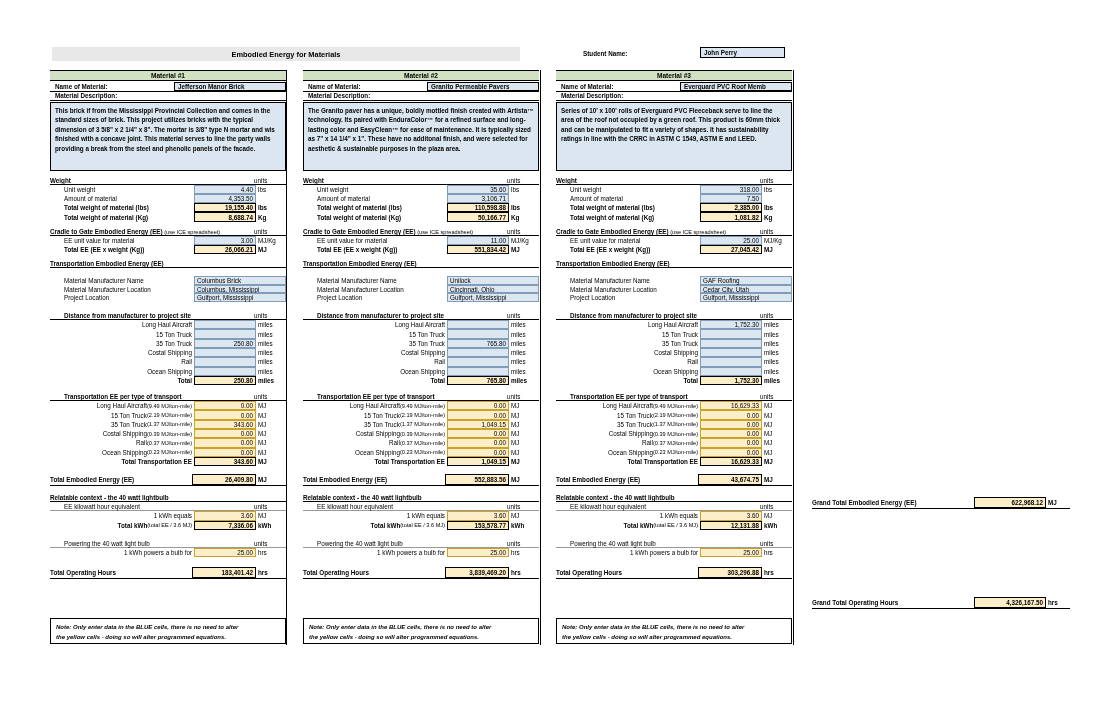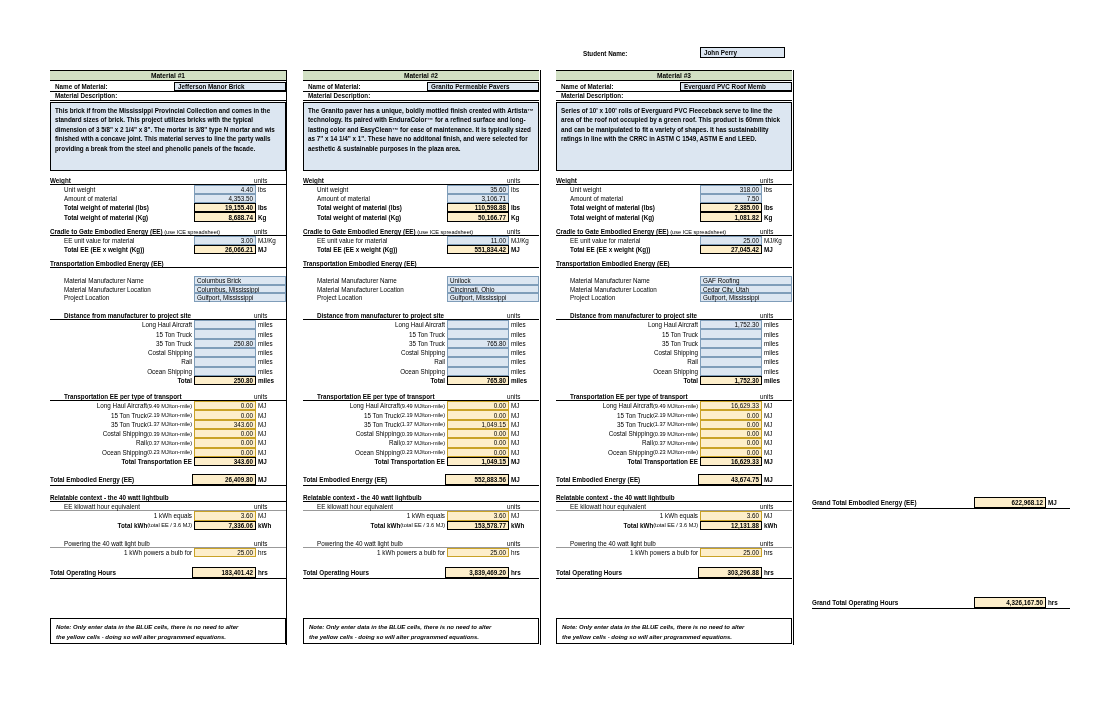--- a/index.html
+++ b/index.html
@@ -140,20 +140,23 @@
     line-height: 1.6;
   }
 
   .spacer { height: 5px; }
 </style>
 </head>
 <body>
 
 <div id="page">
 
+  <div class="banner" style="left:52px; top:47px; width:468px; height:14px;">
+    <span>Embodied Energy for Materials</span>
+  </div>
 
   <div class="sn-label" style="left:583px; top:50px;">Student Name:</div>
   <div class="sn-box" style="left:700px; top:47px; width:85px; height:11px;">John Perry</div>
 
   <div class="col-sep" style="left:286px; top:70px; height:575px;"></div>
   <div class="col-sep" style="left:540px; top:70px; height:575px;"></div>
   <div class="col-sep" style="left:793px; top:70px; height:575px;"></div>
 
   <div class="col" style="left:50px;">
     <div class="mat-title">Material #1</div>

